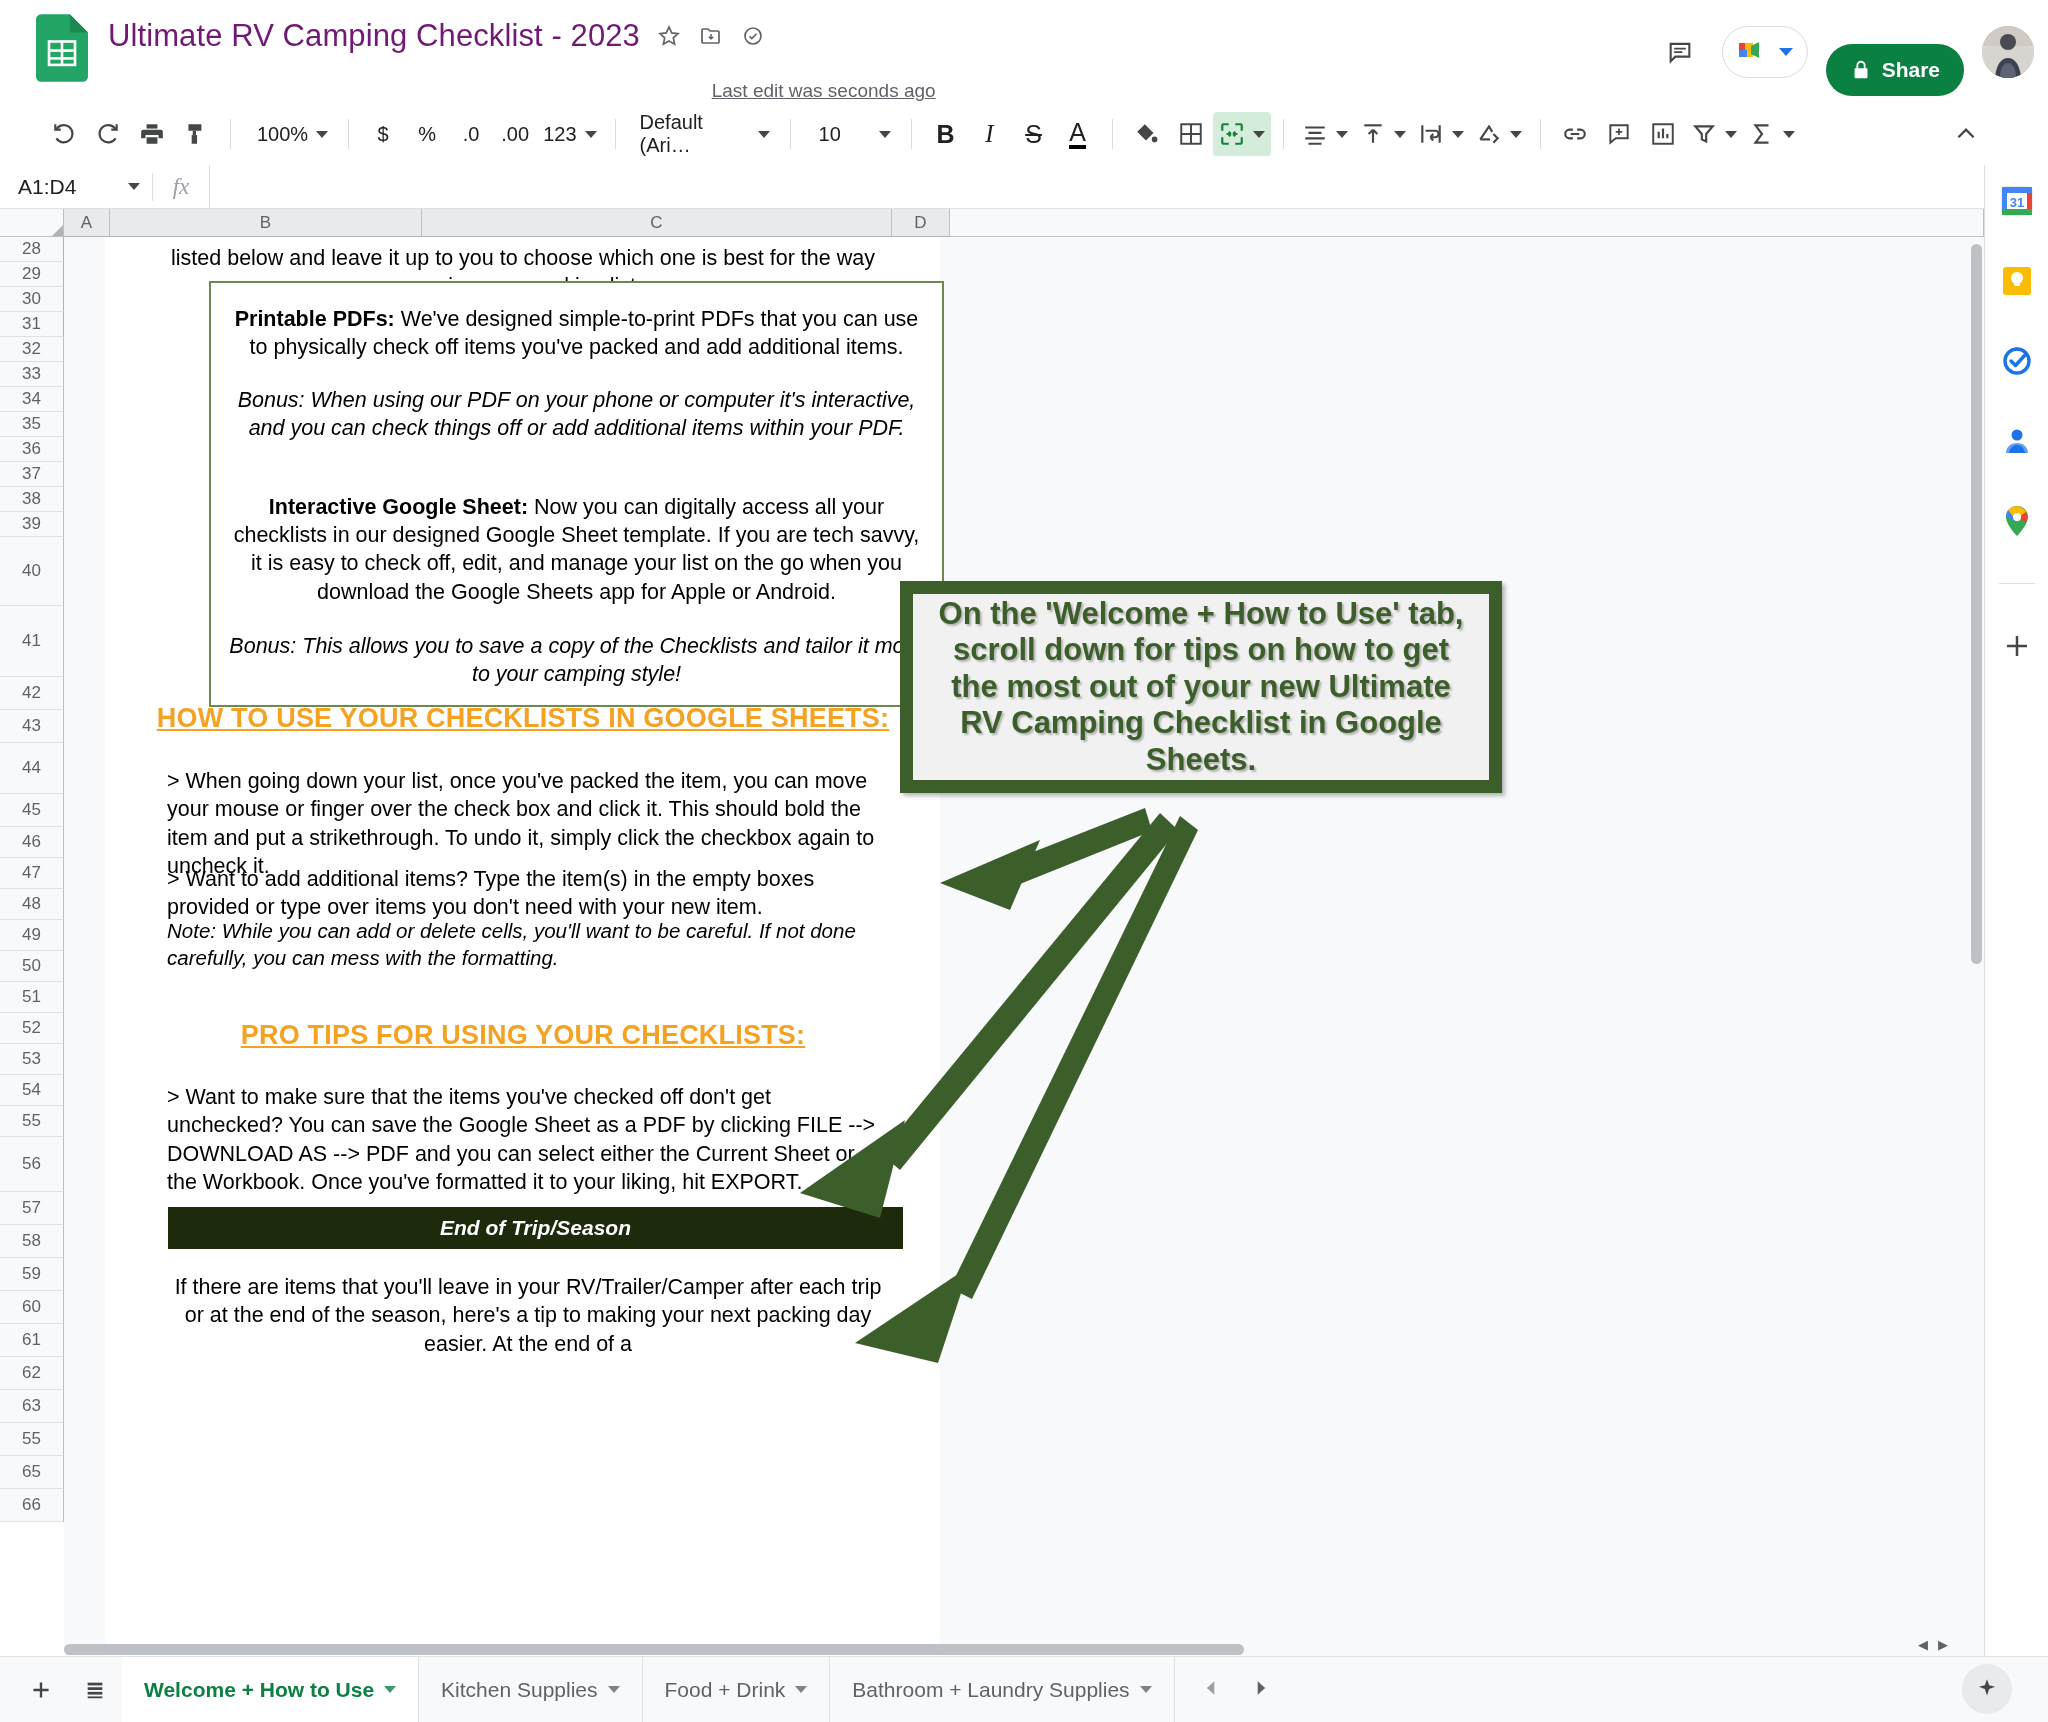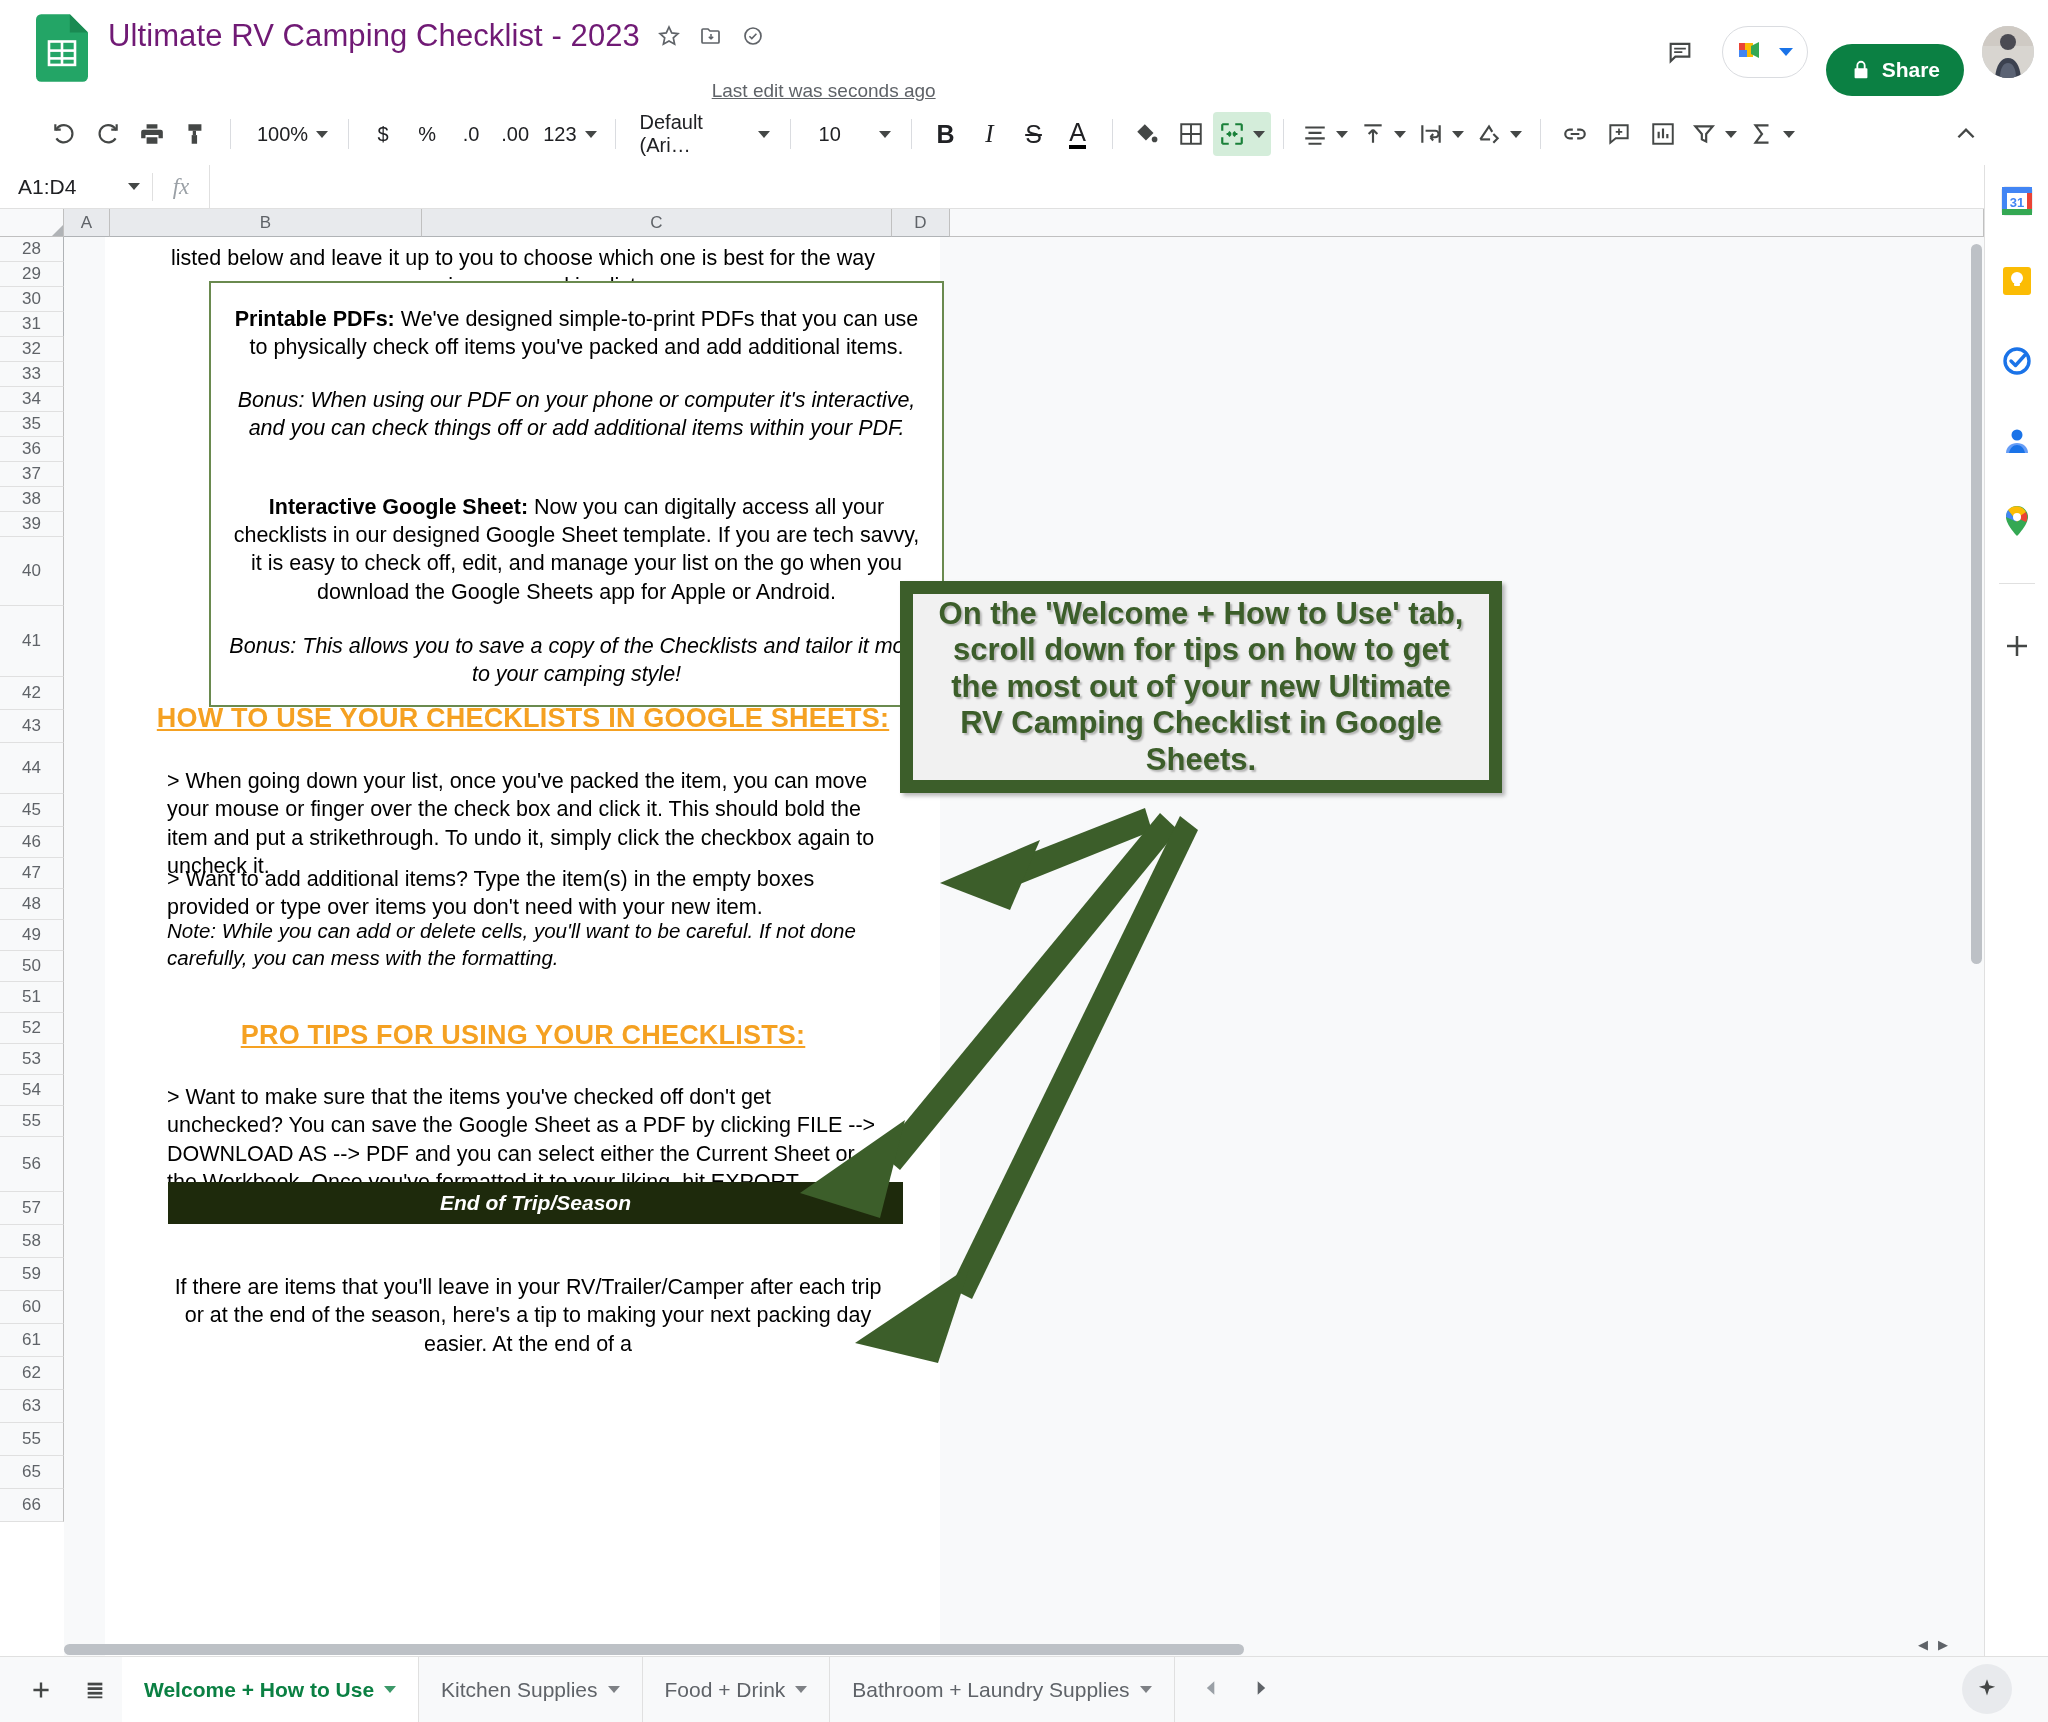--- a/index.html
+++ b/index.html
@@ -458,21 +458,21 @@
 
         <div class="bx cell-txt" style="left:62px; top:530px; width:722px;">&gt; When going down your list, once you've packed the item, you can move your mouse or finger over the check box and click it. This should bold the item and put a strikethrough. To undo it, simply click the checkbox again to uncheck it.</div>
 
         <div class="bx cell-txt" style="left:62px; top:628px; width:722px;">&gt; Want to add additional items? Type the item(s) in the empty boxes provided or type over items you don't need with your new item.</div>
         <div class="bx cell-txt" style="left:62px; top:680px; width:722px; font-style:italic; font-size:20.5px;">Note: While you can add or delete cells, you'll want to be careful. If not done carefully, you can mess with the formatting.</div>
 
         <div class="bx orange-head" style="left:48px; top:783px; width:740px;">PRO TIPS FOR USING YOUR CHECKLISTS: </div>
 
         <div class="bx cell-txt" style="left:62px; top:846px; width:722px;">&gt; Want to make sure that the items you've checked off don't get unchecked? You can save the Google Sheet as a PDF by clicking FILE --&gt; DOWNLOAD AS --&gt; PDF and you can select either the Current Sheet or the Workbook. Once you've formatted it to your liking, hit EXPORT.</div>
 
-        <div class="dark-banner" style="top:945px; left:63px;">
+        <div class="dark-banner" style="top:970px; left:63px;">
           <span>End of Trip/Season</span>
         </div>
 
         <div class="bx cell-txt ctr" style="left:62px; top:1036px; width:722px;">If there are items that you'll leave in your RV/Trailer/Camper after each trip or at the end of the season, here's a tip to making your next packing day easier. At the end of a</div>
       </div>
     </div>
 
     <svg class="arrows" viewBox="0 0 1984 1447">
       <g fill="#3c5e2a">
 

